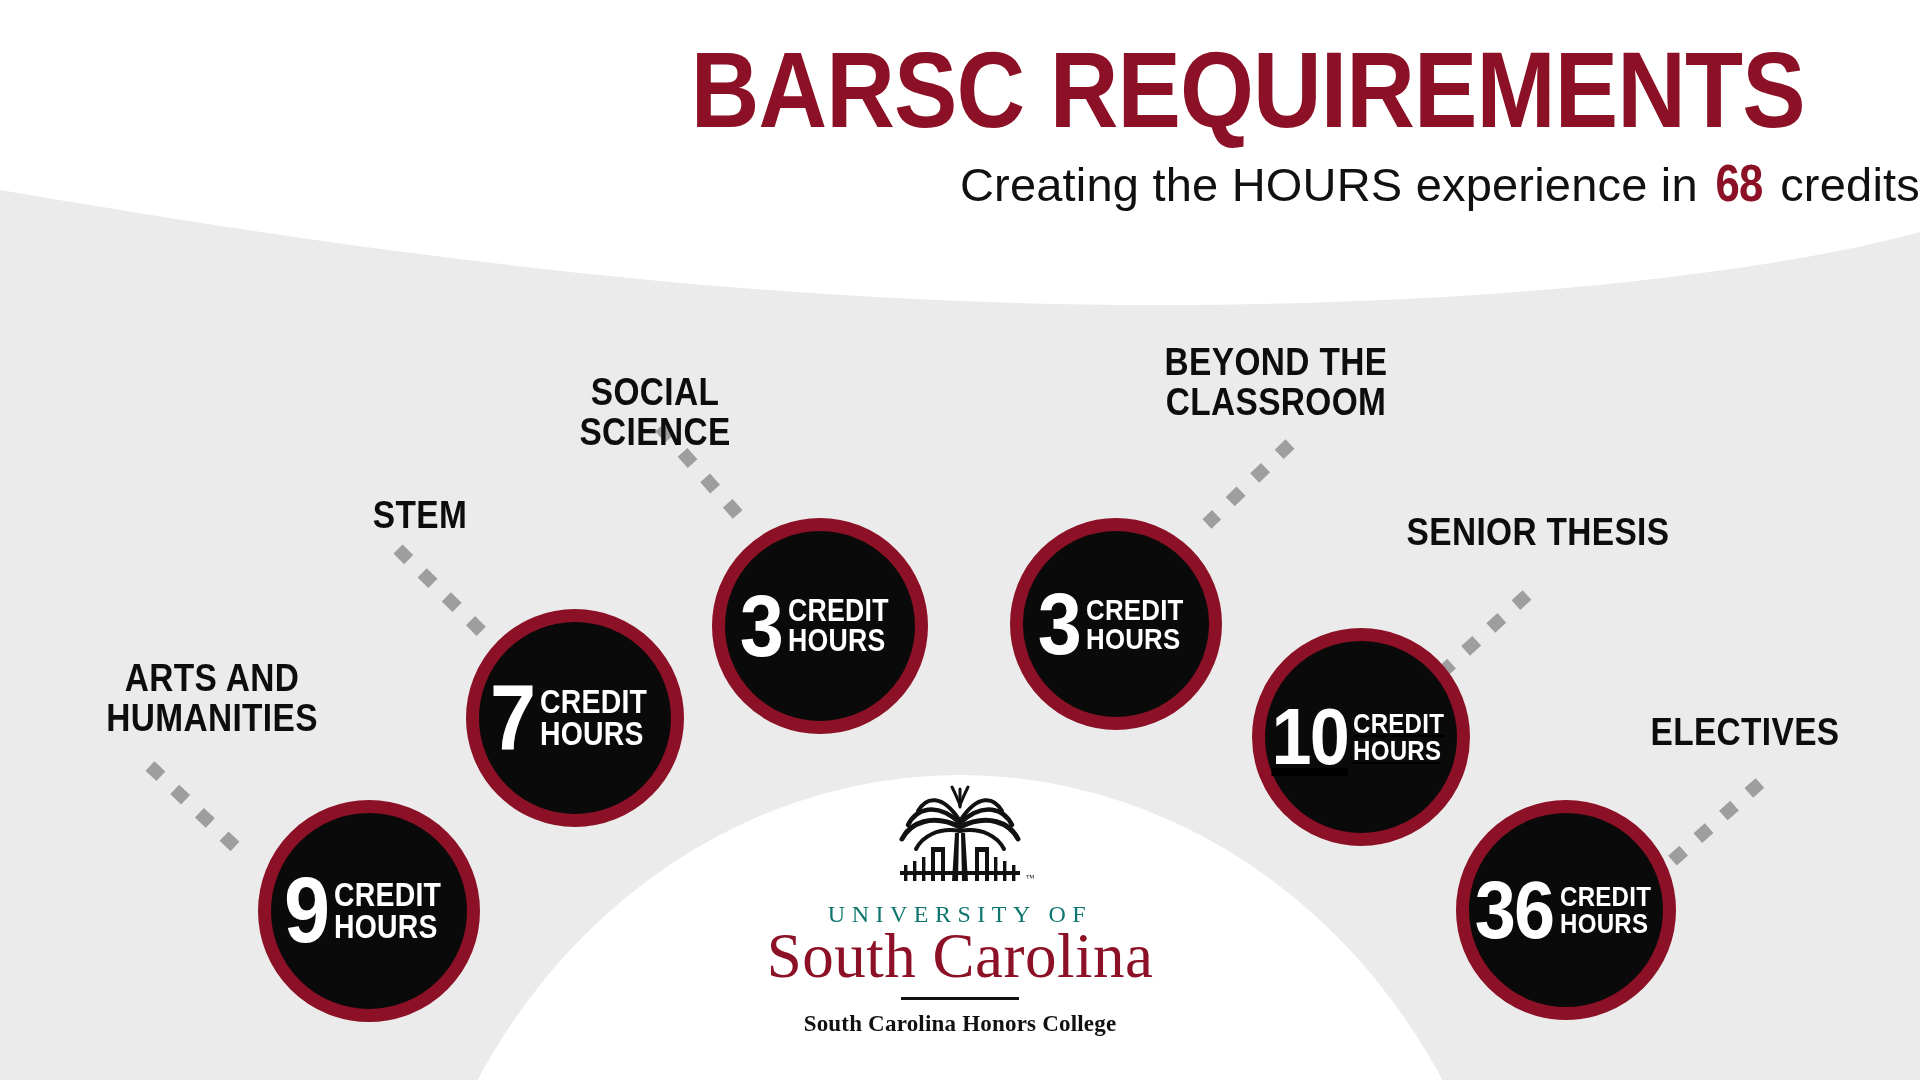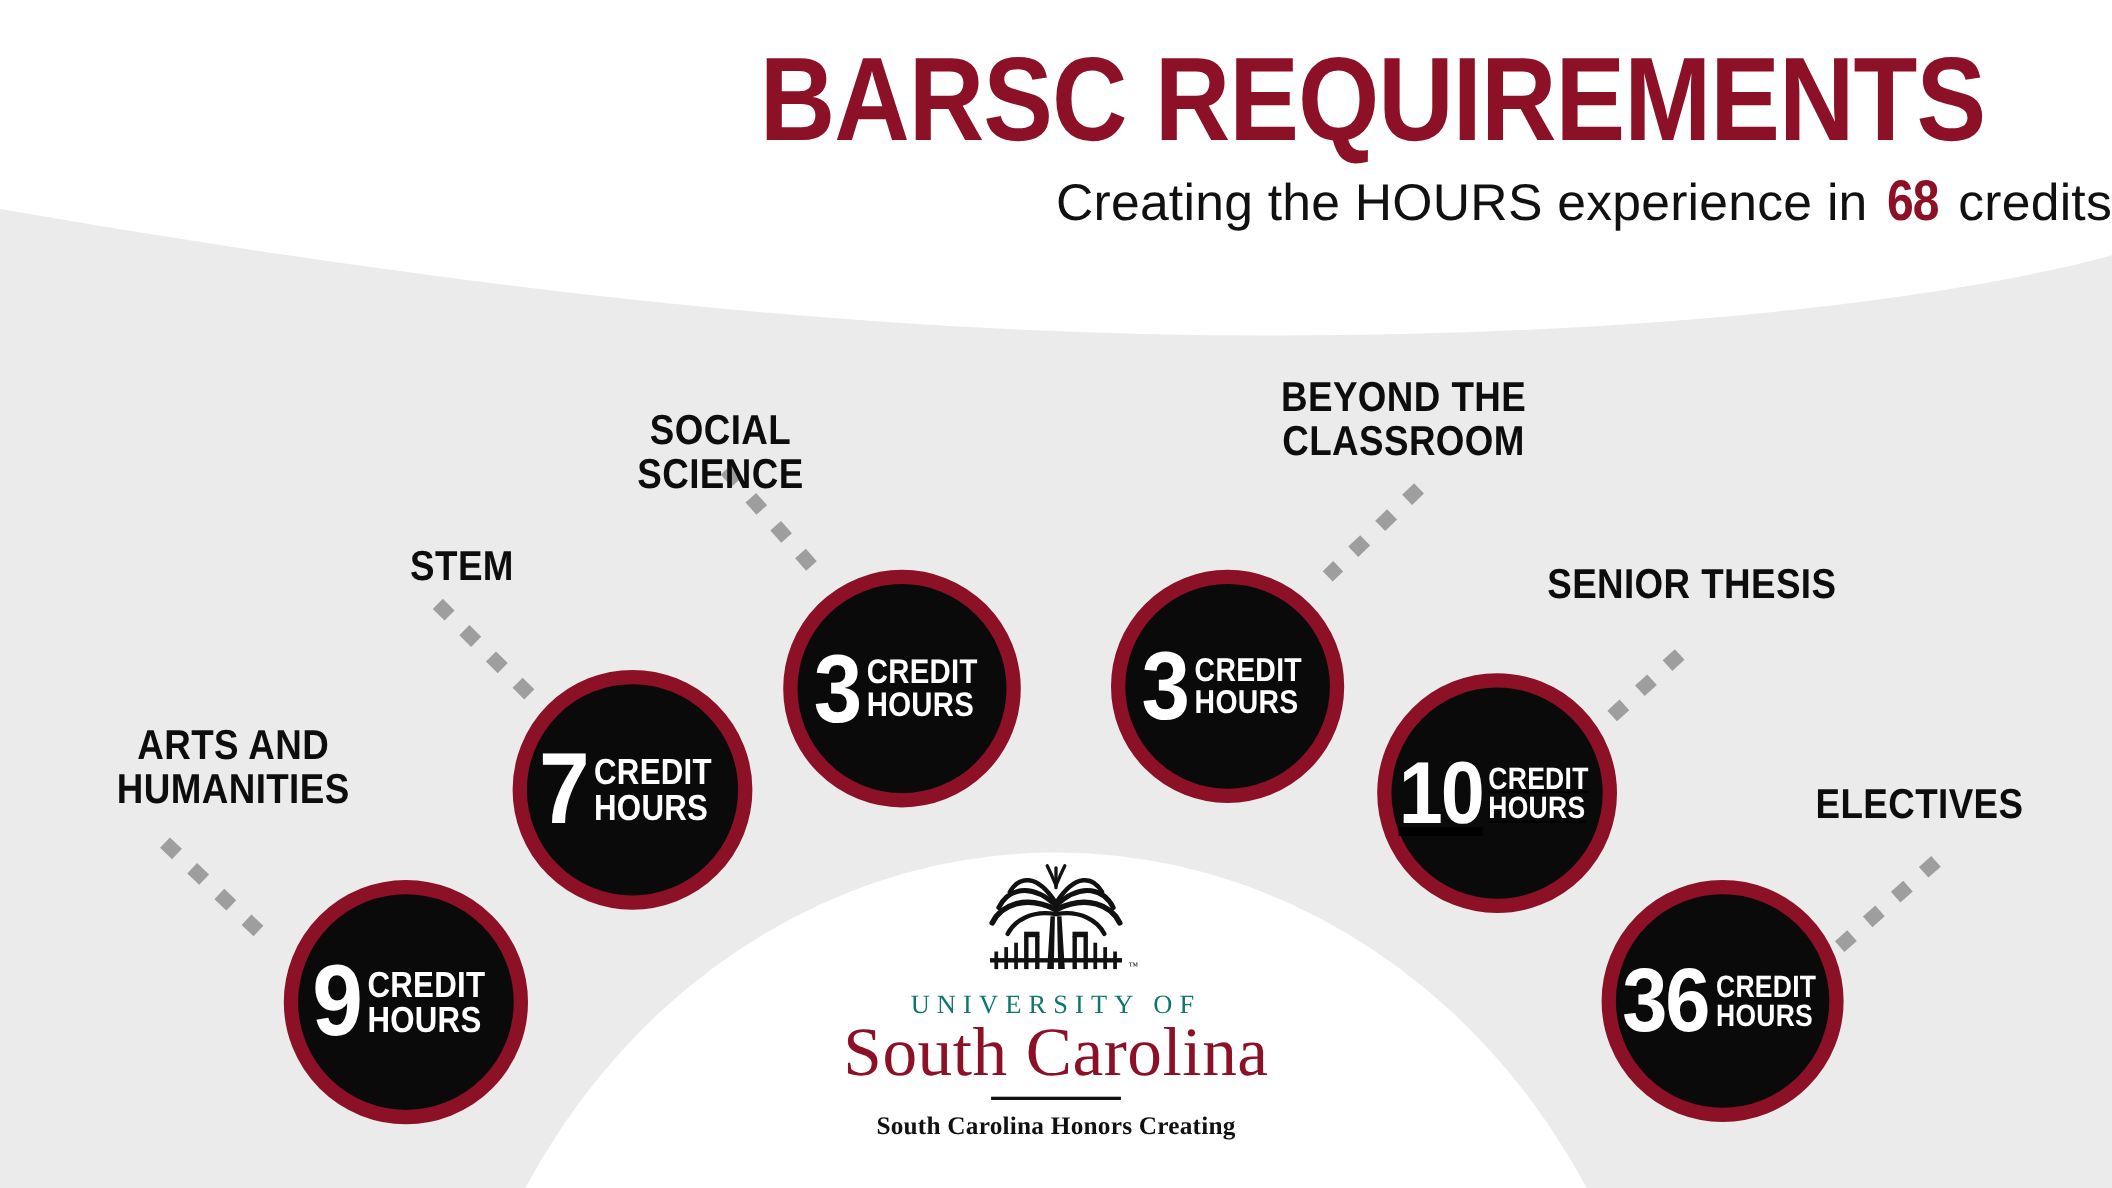--- a/index.html
+++ b/index.html
@@ -155,21 +155,21 @@
   <div class="node" style="left:1010px;top:518px;width:212px;height:212px;border:13px solid #8c1126;">
     <div class="inner">
       <div class="num" style="font-size:88px;">3</div>
       <div class="ch" style="font-size:30px;">
         <div>CREDIT</div>
         <div>HOURS</div>
       </div>
     </div>
   </div>
 
-  <div class="node" style="left:1252px;top:612px;width:218px;height:218px;border:13px solid #8c1126;text-decoration:underline;">
+  <div class="node" style="left:1252px;top:628px;width:218px;height:218px;border:13px solid #8c1126;text-decoration:underline;">
     <div class="inner">
       <div class="num" style="font-size:80px;">10</div>
       <div class="ch" style="font-size:28px;">
         <div>CREDIT</div>
         <div>HOURS</div>
       </div>
     </div>
   </div>
 
   <div class="node" style="left:1456px;top:800px;width:220px;height:220px;border:13px solid #8c1126;justify-content:center;">
@@ -231,16 +231,16 @@
           <rect x="114" y="72" width="3.4" height="24"></rect>
           <rect x="123" y="76" width="3.4" height="20"></rect>
           <rect x="132" y="80" width="3.4" height="16"></rect>
         </g>
         <text x="146" y="96" font-size="9" font-family="Liberation Serif, serif">™</text>
       </g>
     </svg>
     <div class="uni">UNIVERSITY OF</div>
     <div class="sc">South Carolina</div>
     <div class="rule"></div>
-    <div class="hc">South Carolina Honors Creating</div>
+    <div class="hc">South Carolina Honors College</div>
   </div>
 
 </div>
 
 </body></html>

